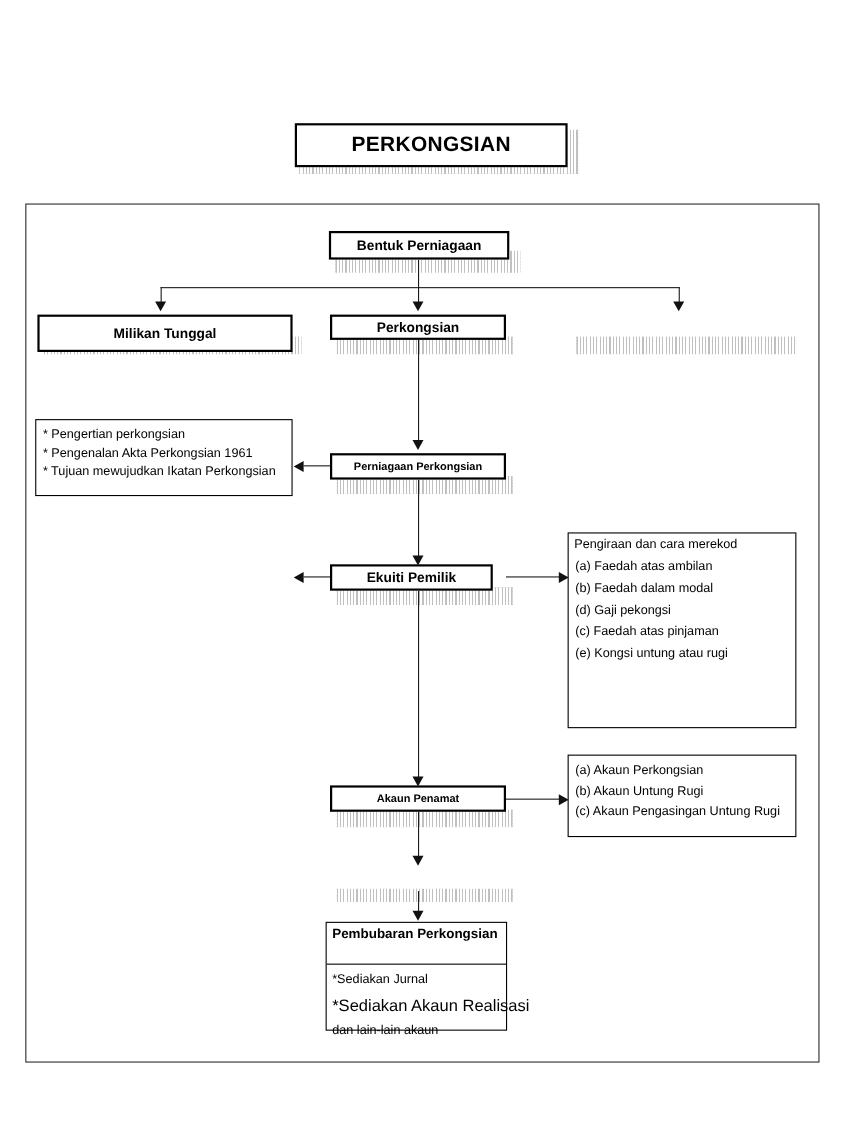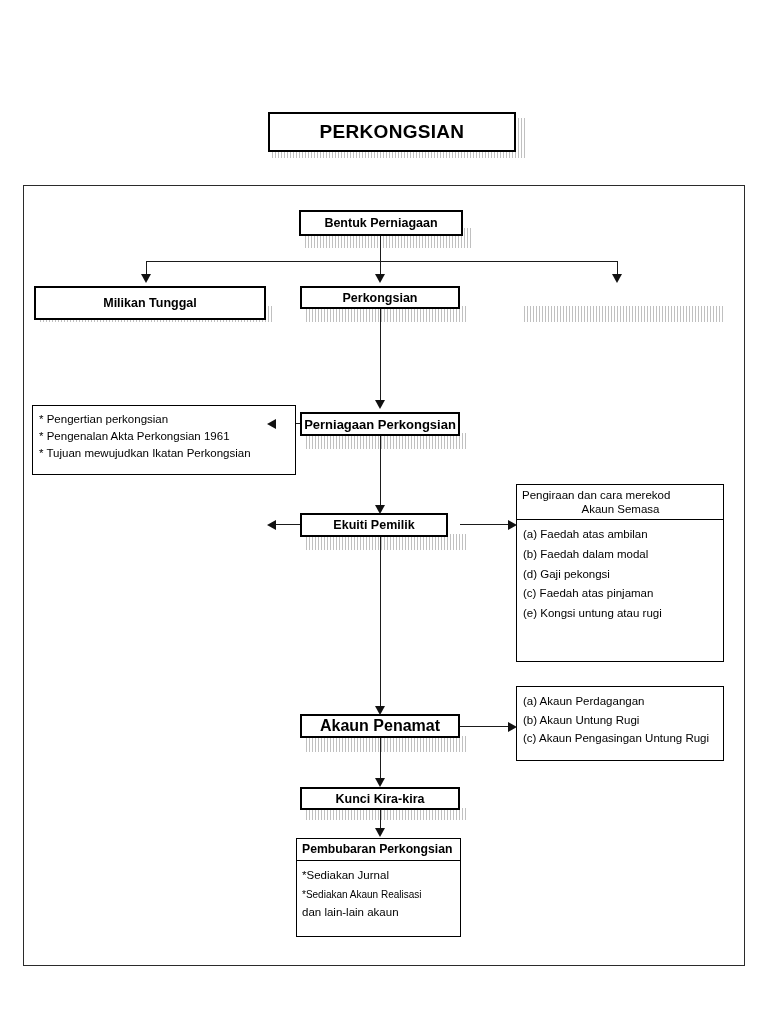--- a/index.html
+++ b/index.html
@@ -198,92 +198,88 @@
   <div class="shadow" style="left:306px; top:306px; width:160px; height:16px;"></div>
   <div class="box thick cbox" style="left:300px; top:286px; width:160px; height:23px;">
     <span class="label bold" style="font-size:12.5px;">Perkongsian</span>
   </div>
 
   <div class="shadow" style="left:524px; top:306px; width:200px; height:16px;"></div>
 
   <div class="vline" style="left:380px; top:309px; height:93px;"></div>
   <div class="arrowdown" style="left:375px; top:400px;"></div>
 
-  <div class="box listbox" style="left:32px; top:381px; width:264px; height:70px;margin-top:24px;">
+  <div class="box listbox" style="left:32px; top:381px; width:234px; height:70px;">
     <span class="rows" style="padding:5px 5px 5px 6px;">
       <span class="row" style="font-size:11.5px;">* Pengertian perkongsian</span>
       <span class="row" style="font-size:11.5px;">* Pengenalan Akta Perkongsian 1961</span>
       <span class="row" style="font-size:11.5px;">* Tujuan mewujudkan Ikatan Perkongsian</span>
     </span>
   </div>
 
   <div class="shadow" style="left:306px; top:433px; width:160px; height:16px;"></div>
   <div class="box thick cbox" style="left:300px; top:412px; width:160px; height:24px;">
-    <span class="label bold" style="font-size:13px;">Perniagaan Perkongsian</span>
+    <span class="label bold" style="font-size:10px;">Perniagaan Perkongsian</span>
   </div>
   <div class="hline" style="left:276px; top:423px; width:25px;"></div>
   <div class="arrowleft" style="left:267px; top:419px;"></div>
 
   <div class="vline" style="left:380px; top:436px; height:72px;"></div>
   <div class="arrowdown" style="left:375px; top:505px;"></div>
 
 
   <div class="shadow" style="left:306px; top:534px; width:160px; height:16px;"></div>
   <div class="box thick cbox" style="left:300px; top:513px; width:148px; height:24px;">
     <span class="label bold" style="font-size:12.5px;">Ekuiti Pemilik</span>
   </div>
   <div class="hline" style="left:276px; top:524px; width:25px;"></div>
   <div class="arrowleft" style="left:267px; top:520px;"></div>
 
   <div class="hline" style="left:460px; top:524px; width:50px;"></div>
   <div class="arrowright" style="left:508px; top:520px;"></div>
 
   <div class="box listbox" style="left:516px; top:484px; width:208px; height:178px;">
     <span class="hdr nodivider" style="font-size:11.5px; text-align:left; padding:4px 4px 0 5px;">Pengiraan dan cara merekod</span>
-    <span class="hdr" style="font-size:11.5px; text-align:center; padding:2px 4px 4px 5px;">Akaun  Semasa</span>
     <span class="rows" style="padding:5px 5px 5px 6px;">
       <span class="row" style="font-size:11.5px; line-height:1.72;">(a) Faedah atas  ambilan</span>
       <span class="row" style="font-size:11.5px; line-height:1.72;">(b) Faedah dalam modal</span>
       <span class="row" style="font-size:11.5px; line-height:1.72;">(d) Gaji pekongsi</span>
       <span class="row" style="font-size:11.5px; line-height:1.72;">(c) Faedah atas pinjaman</span>
       <span class="row" style="font-size:11.5px; line-height:1.72;">(e) Kongsi untung atau rugi</span>
     </span>
   </div>
 
   <div class="vline" style="left:380px; top:537px; height:175px;"></div>
   <div class="arrowdown" style="left:375px; top:706px;"></div>
 
   <div class="shadow" style="left:306px; top:736px; width:160px; height:16px;"></div>
   <div class="box thick cbox" style="left:300px; top:714px; width:160px; height:24px;">
-    <span class="label bold" style="font-size:16px;">Akaun Penamat</span>
+    <span class="label bold" style="font-size:10px;">Akaun Penamat</span>
   </div>
   <div class="hline" style="left:460px; top:726px; width:50px;"></div>
   <div class="arrowright" style="left:508px; top:722px;"></div>
 
   <div class="box listbox" style="left:516px; top:686px; width:208px; height:75px;">
     <span class="rows" style="padding:5px 5px 5px 6px;">
-      <span class="row" style="font-size:11.5px; line-height:1.62;">(a) Akaun Perdagangan</span>
+      <span class="row" style="font-size:11.5px; line-height:1.62;">(a) Akaun Perkongsian</span>
       <span class="row" style="font-size:11.5px; line-height:1.62;">(b) Akaun Untung Rugi</span>
       <span class="row" style="font-size:11.5px; line-height:1.62;">(c) Akaun Pengasingan Untung Rugi</span>
     </span>
   </div>
 
   <div class="vline" style="left:380px; top:738px; height:45px;"></div>
   <div class="arrowdown" style="left:375px; top:778px;"></div>
 
   <div class="shadow" style="left:306px; top:808px; width:160px; height:12px;"></div>
-  <div class="box thick cbox" style="left:300px; top:787px; width:160px; height:23px;">
-    <span class="label bold" style="font-size:12.5px;">Kunci  Kira-kira</span>
-  </div>
 
   <div class="vline" style="left:380px; top:810px; height:22px;"></div>
   <div class="arrowdown" style="left:375px; top:828px;"></div>
 
   <div class="box listbox" style="left:296px; top:838px; width:165px; height:99px; border-width:1.6px;">
-    <span class="hdr leftalign bold" style="font-size:12.2px; padding:3px 4px 4px 5px;">Pembubaran Perkongsian</span>
+    <span class="hdr leftalign bold" style="font-size:12.2px; padding:3px 4px 20px 5px;">Pembubaran Perkongsian</span>
     <span class="rows" style="padding:5px 4px 4px 5px;">
       <span class="row" style="font-size:11.5px; line-height:1.72;">*Sediakan Jurnal</span>
-      <span class="row" style="font-size:10px; line-height:1.72;">*Sediakan Akaun Realisasi</span>
+      <span class="row" style="font-size:15px; line-height:1.72;">*Sediakan Akaun Realisasi</span>
       <span class="row" style="font-size:11.5px; line-height:1.72;">dan lain-lain akaun</span>
     </span>
   </div>
 
 </div>
 
 </body></html>

